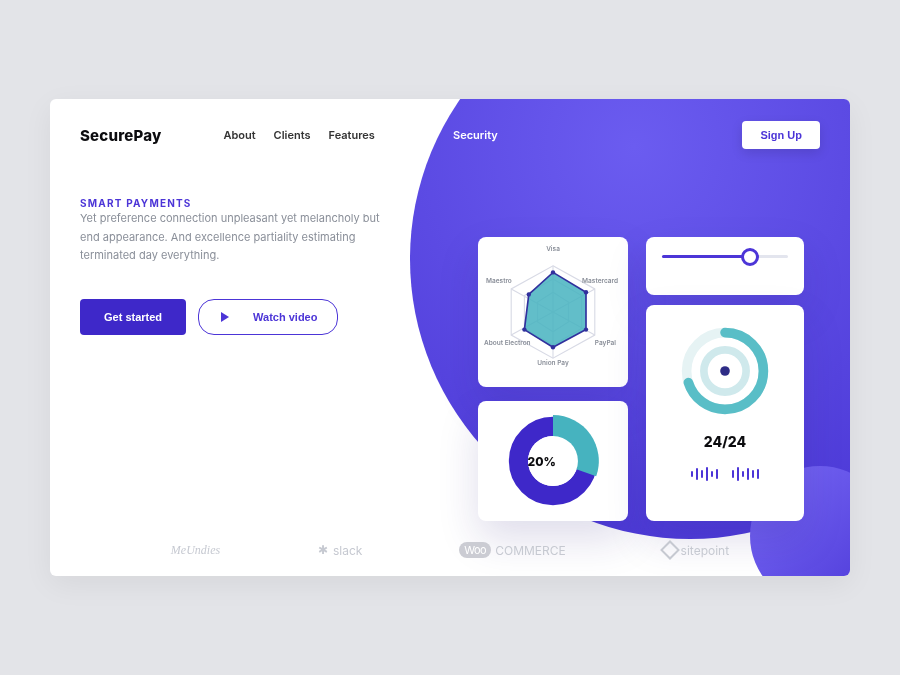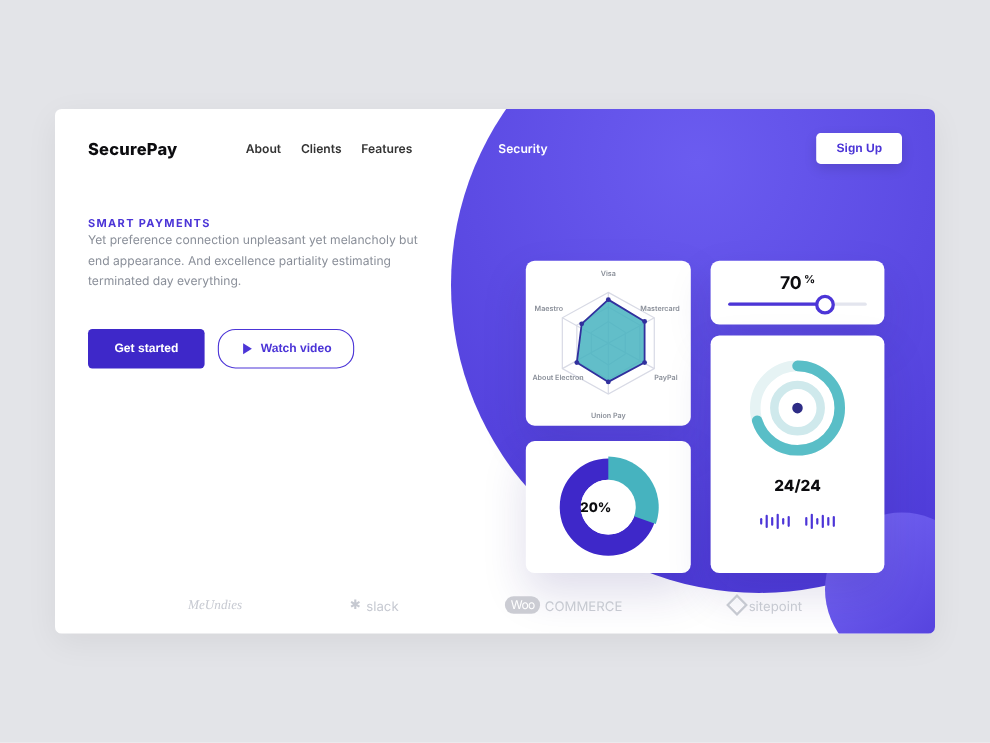--- a/index.html
+++ b/index.html
@@ -27,32 +27,32 @@
   .signup{margin-left:auto;background:#fff;color:var(--purple);border:none;border-radius:4px;padding:8px 18px;font-size:11px;font-weight:700;cursor:pointer;box-shadow:0 4px 12px rgba(0,0,0,.12);}
 
   
   .hero{position:relative;padding:48px 30px 0 30px;max-width:370px;}
   .eyebrow{color:var(--purple);font-size:10px;font-weight:700;letter-spacing:1.2px;}
   .headline{font-size:28px;font-weight:900;line-height:1.2;margin:10px 0 14px 0;}
   .headline .accent{color:var(--purple);}
   .sub{font-size:11px;line-height:1.7;color:var(--muted);max-width:310px;}
   .cta-row{display:flex;gap:12px;margin-top:34px;}
   .btn-primary{background:var(--purple-dark);color:#fff;border:none;border-radius:4px;padding:12px 24px;font-size:11px;font-weight:600;cursor:pointer;}
-  .btn-outline{background:#fff;color:var(--purple);border:1px solid var(--purple);border-radius:16px;padding:11px 20px;font-size:11px;font-weight:600;cursor:pointer;display:flex;align-items:center;gap:8px;}
+  .btn-outline{background:#fff;color:var(--purple);border:1px solid var(--purple);border-radius:16px;padding:11px 20px;font-size:11px;font-weight:600;cursor:pointer;display:flex;align-items:center;gap:24px;}
   .play{width:0;height:0;border-left:8px solid var(--purple);border-top:5px solid transparent;border-bottom:5px solid transparent;margin-left:2px;}
 
   
   .card{position:absolute;background:var(--card);border-radius:8px;box-shadow:var(--shadow);}
 
   .card-radar{top:138px;left:428px;width:150px;height:150px;display:flex;align-items:center;justify-content:center;}
   .radar-lbl{position:absolute;font-size:6.5px;color:var(--muted);font-weight:600;}
   .lbl-n{top:8px;left:50%;transform:translateX(-50%);}
   .lbl-ne{top:40px;right:10px;}
   .lbl-se{bottom:40px;right:12px;}
-  .lbl-s{bottom:5px;left:50%;transform:translateX(-50%);}
+  .lbl-s{bottom:20px;left:50%;transform:translateX(-50%);}
   .lbl-sw{bottom:40px;left:6px;white-space:nowrap;}
   .lbl-nw{top:40px;left:8px;}
 
   .card-slider{top:138px;left:596px;width:158px;height:58px;padding:10px 16px;box-sizing:border-box;}
   .slider-val{font-size:16px;font-weight:700;text-align:center;}
   .slider-val sup{font-size:10px;font-weight:700;margin-left:2px;}
   .slider-track{position:relative;height:3px;background:#E3E5EE;border-radius:3px;margin-top:8px;}
   .slider-fill{position:absolute;left:0;top:0;height:100%;width:70%;background:var(--purple);border-radius:3px;}
   .slider-knob{position:absolute;left:70%;top:50%;transform:translate(-50%,-50%);width:12px;height:12px;background:#fff;border:3px solid var(--purple);border-radius:50%;}
 
@@ -129,23 +129,20 @@
       </svg>
       <div class="radar-lbl lbl-n">Visa</div>
       <div class="radar-lbl lbl-ne">Mastercard</div>
       <div class="radar-lbl lbl-se">PayPal</div>
       <div class="radar-lbl lbl-s">Union Pay</div>
       <div class="radar-lbl lbl-sw">About Electron</div>
       <div class="radar-lbl lbl-nw">Maestro</div>
     </div>
 
     <div class="card card-slider">
-      <div class="slider-val">
-        <span>70</span><sup>%</sup>
-      </div>
       <div class="slider-track">
         <div class="slider-fill"></div>
         <div class="slider-knob"></div>
       </div>
     </div>
 
     <div class="card card-donut">
       <svg width="96" height="96" viewBox="0 0 100 100">
         <circle cx="50" cy="50" r="36" fill="none" stroke="#3E28C9" stroke-width="20"></circle>
         <path d="M50 50 L50 2 A48 48 0 0 1 95 66 Z" fill="#46B3BF"></path>

